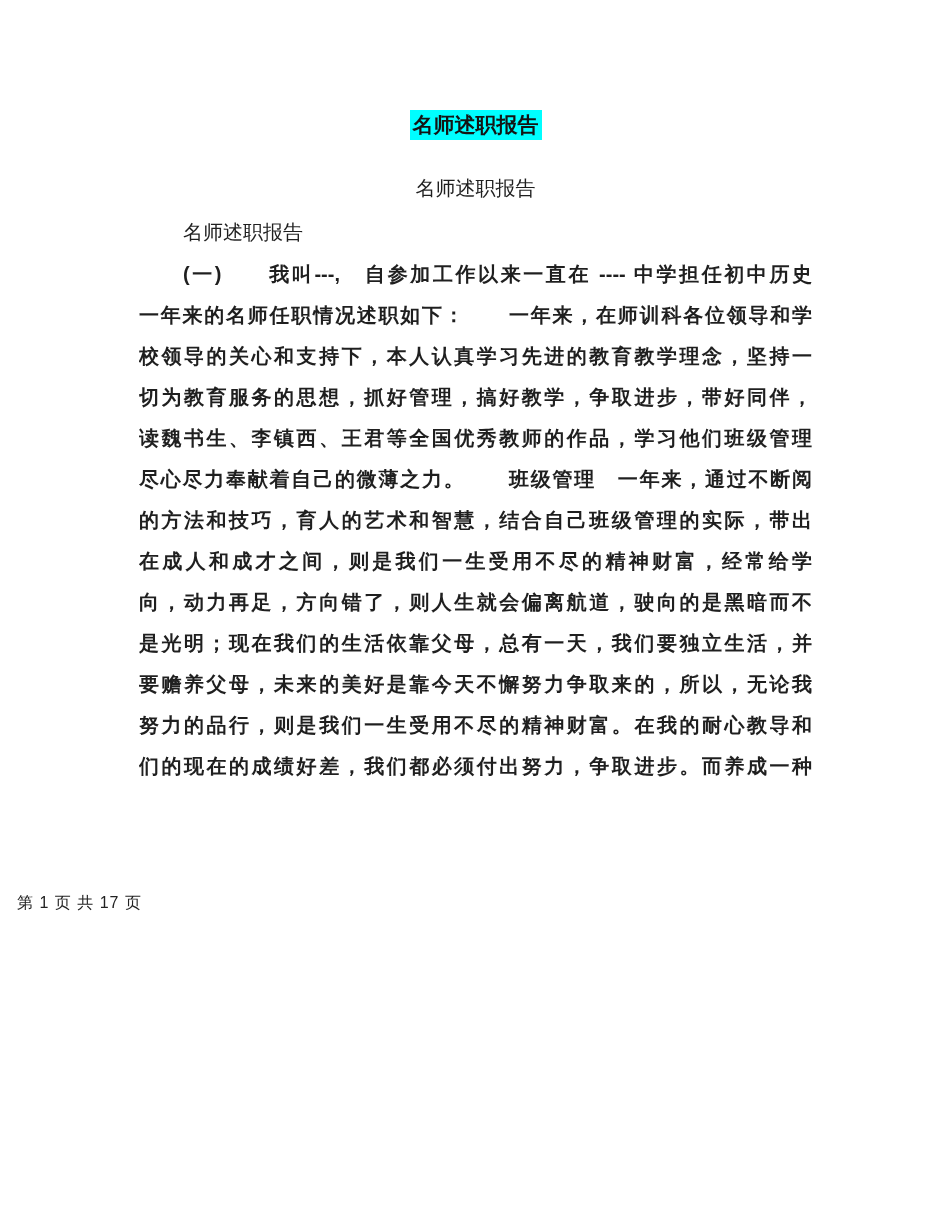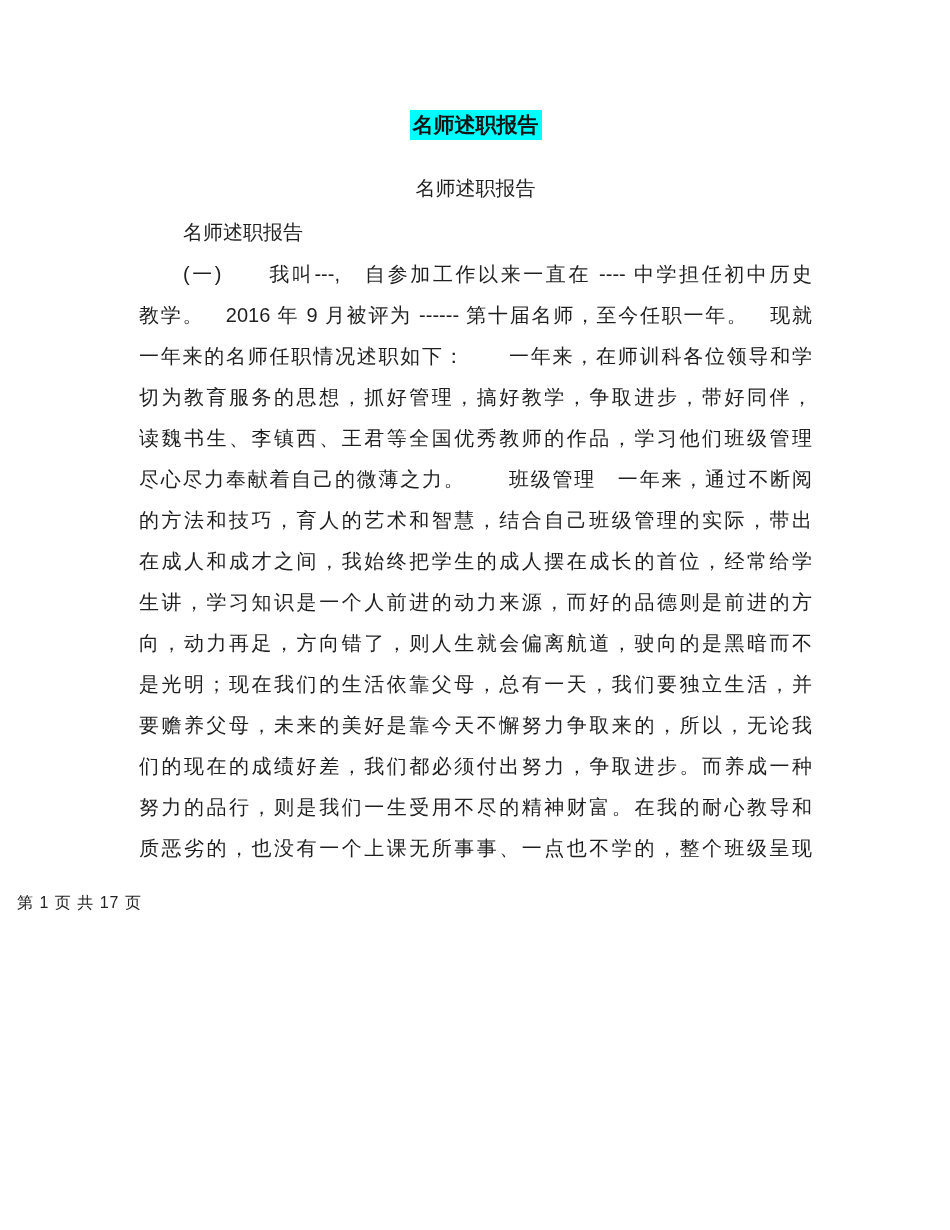--- a/index.html
+++ b/index.html
@@ -56,20 +56,21 @@
     margin-top: 8px;
   }
   .body-line {
     font-size: 20px;
     height: 41px;
     line-height: 41px;
     text-align: justify;
     text-align-last: justify;
     overflow: hidden;
     color: #1f1f1f;
+    font-weight: bold;
   }
   .body-line.first-line {
     text-indent: 2.2em;
   }
   .footer {
     position: absolute;
     left: 17px;
     bottom: 54px;
     width: 100%;
     text-align: left;
@@ -87,32 +88,30 @@
     <div class="title-row">
       <span class="title-highlight">名师述职报告</span>
     </div>
 
     <div class="subtitle">名师述职报告</div>
 
     <div class="section-heading">名师述职报告</div>
 
     <div class="paragraph">
         <div class="body-line first-line">(一)　　我叫---,　自参加工作以来一直在 ---- 中学担任初中历史</div>
-        <div class="body-line">教学。　2016 年 9 月被评为 ------ 第十届名师，至今任职一年。　现就</div>
         <div class="body-line">一年来的名师任职情况述职如下：　　一年来，在师训科各位领导和学</div>
+        <div class="body-line">校领导的关心和支持下，本人认真学习先进的教育教学理念，坚持一</div>
         <div class="body-line">切为教育服务的思想，抓好管理，搞好教学，争取进步，带好同伴，</div>
         <div class="body-line">读魏书生、李镇西、王君等全国优秀教师的作品，学习他们班级管理</div>
         <div class="body-line">尽心尽力奉献着自己的微薄之力。　　班级管理　一年来，通过不断阅</div>
         <div class="body-line">的方法和技巧，育人的艺术和智慧，结合自己班级管理的实际，带出</div>
-        <div class="body-line">在成人和成才之间，我始终把学生的成人摆在成长的首位，经常给学</div>
-        <div class="body-line">生讲，学习知识是一个人前进的动力来源，而好的品德则是前进的方</div>
+        <div class="body-line">在成人和成才之间，则是我们一生受用不尽的精神财富，经常给学</div>
         <div class="body-line">向，动力再足，方向错了，则人生就会偏离航道，驶向的是黑暗而不</div>
         <div class="body-line">是光明；现在我们的生活依靠父母，总有一天，我们要独立生活，并</div>
         <div class="body-line">要赡养父母，未来的美好是靠今天不懈努力争取来的，所以，无论我</div>
+        <div class="body-line">努力的品行，则是我们一生受用不尽的精神财富。在我的耐心教导和</div>
         <div class="body-line">们的现在的成绩好差，我们都必须付出努力，争取进步。而养成一种</div>
-        <div class="body-line">努力的品行，则是我们一生受用不尽的精神财富。在我的耐心教导和</div>
-        <div class="body-line">质恶劣的，也没有一个上课无所事事、一点也不学的，整个班级呈现</div>
       </div>
 
   </div>
 
   <div class="footer">第 1 页 共 17 页</div>
 </div>
 
 </body></html>

